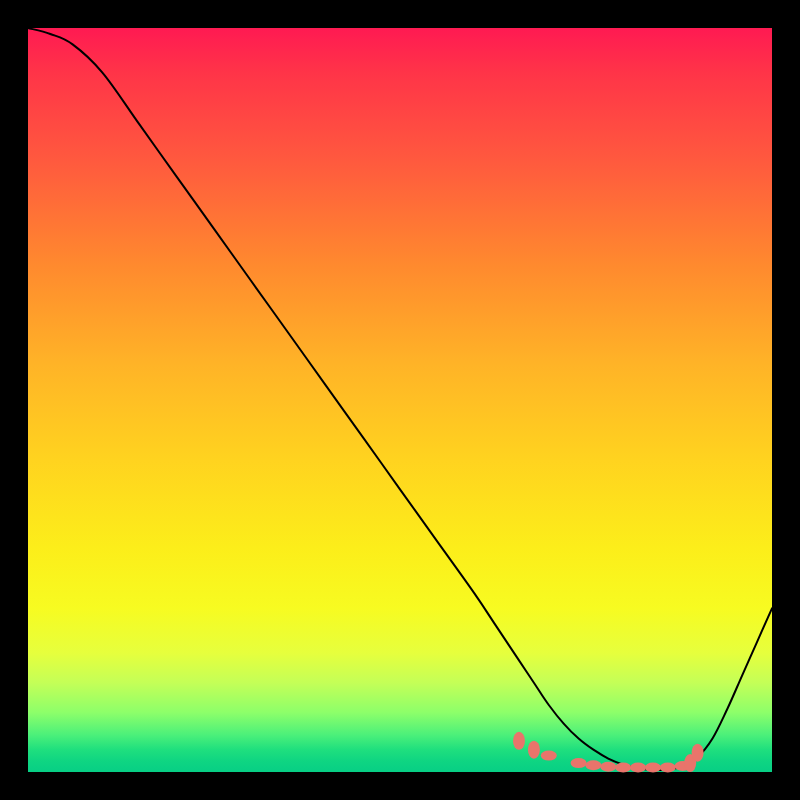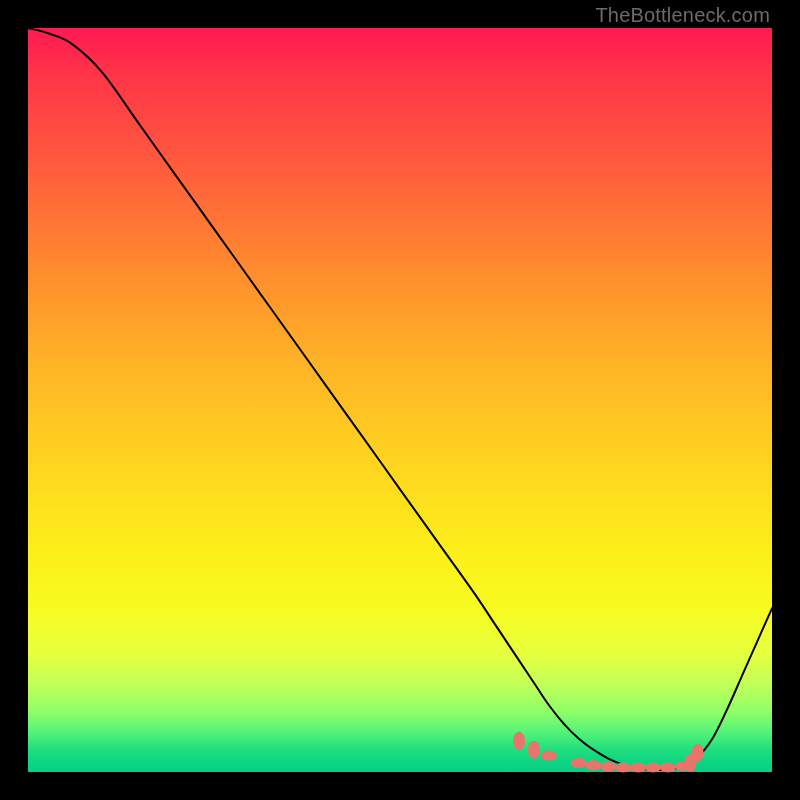--- a/index.html
+++ b/index.html
@@ -72,21 +72,20 @@
   }
   .marker {
     fill: #e9746b;
     stroke: none;
   }
 </style>
 </head>
 <body>
 
 <div class="frame">
-  <div class="watermark">TheBottleneck.com</div>
 
   <div class="plot">
     <svg class="overlay" viewBox="0 0 744 744">
       <path id="curve-path" class="curve" d="M 0.0 0.0 C 4.0 1.1, 14.3 3.0, 22.3 6.0 C 30.4 8.9, 35.3 9.4, 44.6 16.4 C 54.0 23.3, 62.3 30.2, 74.4 44.6 C 86.5 59.1, 98.2 78.0, 111.6 96.7 C 125.0 115.5, 135.4 130.1, 148.8 148.8 C 162.2 167.5, 172.6 182.1, 186.0 200.9 C 199.4 219.6, 209.8 234.2, 223.2 253.0 C 236.6 271.7, 247.0 286.3, 260.4 305.0 C 273.8 323.8, 284.2 338.4, 297.6 357.1 C 311.0 375.9, 321.4 390.5, 334.8 409.2 C 348.2 427.9, 358.6 442.5, 372.0 461.3 C 385.4 480.0, 395.8 494.6, 409.2 513.4 C 422.6 532.1, 435.7 550.0, 446.4 565.4 C 457.1 580.8, 460.7 586.9, 468.7 598.9 C 476.8 611.0, 484.3 622.4, 491.0 632.4 C 497.7 642.4, 500.6 646.7, 505.9 654.7 C 511.3 662.8, 515.4 669.7, 520.8 677.0 C 526.2 684.4, 530.3 689.6, 535.7 695.6 C 541.0 701.7, 545.2 705.8, 550.6 710.5 C 555.9 715.2, 560.1 718.1, 565.4 721.7 C 570.8 725.3, 575.0 727.9, 580.3 730.6 C 585.7 733.3, 589.8 734.8, 595.2 736.6 C 600.6 738.3, 604.7 739.3, 610.1 740.3 C 615.4 741.2, 619.6 741.5, 625.0 741.8 C 630.3 742.0, 634.5 742.4, 639.8 741.8 C 645.2 741.1, 649.4 740.3, 654.7 738.0 C 660.1 735.8, 664.2 734.1, 669.6 729.1 C 675.0 724.2, 679.1 719.2, 684.5 710.5 C 689.8 701.8, 694.0 692.1, 699.4 680.8 C 704.7 669.4, 708.9 659.3, 714.2 647.3 C 719.6 635.2, 723.8 625.9, 729.1 613.8 C 734.5 601.7, 741.3 586.3, 744.0 580.3"></path>
       <g id="marker-group">
           <ellipse cx="491.0" cy="712.8" rx="6" ry="9" class="marker"></ellipse>
           <ellipse cx="505.9" cy="721.7" rx="6" ry="9" class="marker"></ellipse>
           <ellipse cx="520.8" cy="727.6" rx="8" ry="5" class="marker"></ellipse>
           <ellipse cx="550.6" cy="735.1" rx="8" ry="5" class="marker"></ellipse>
           <ellipse cx="565.4" cy="737.3" rx="8" ry="5" class="marker"></ellipse>

